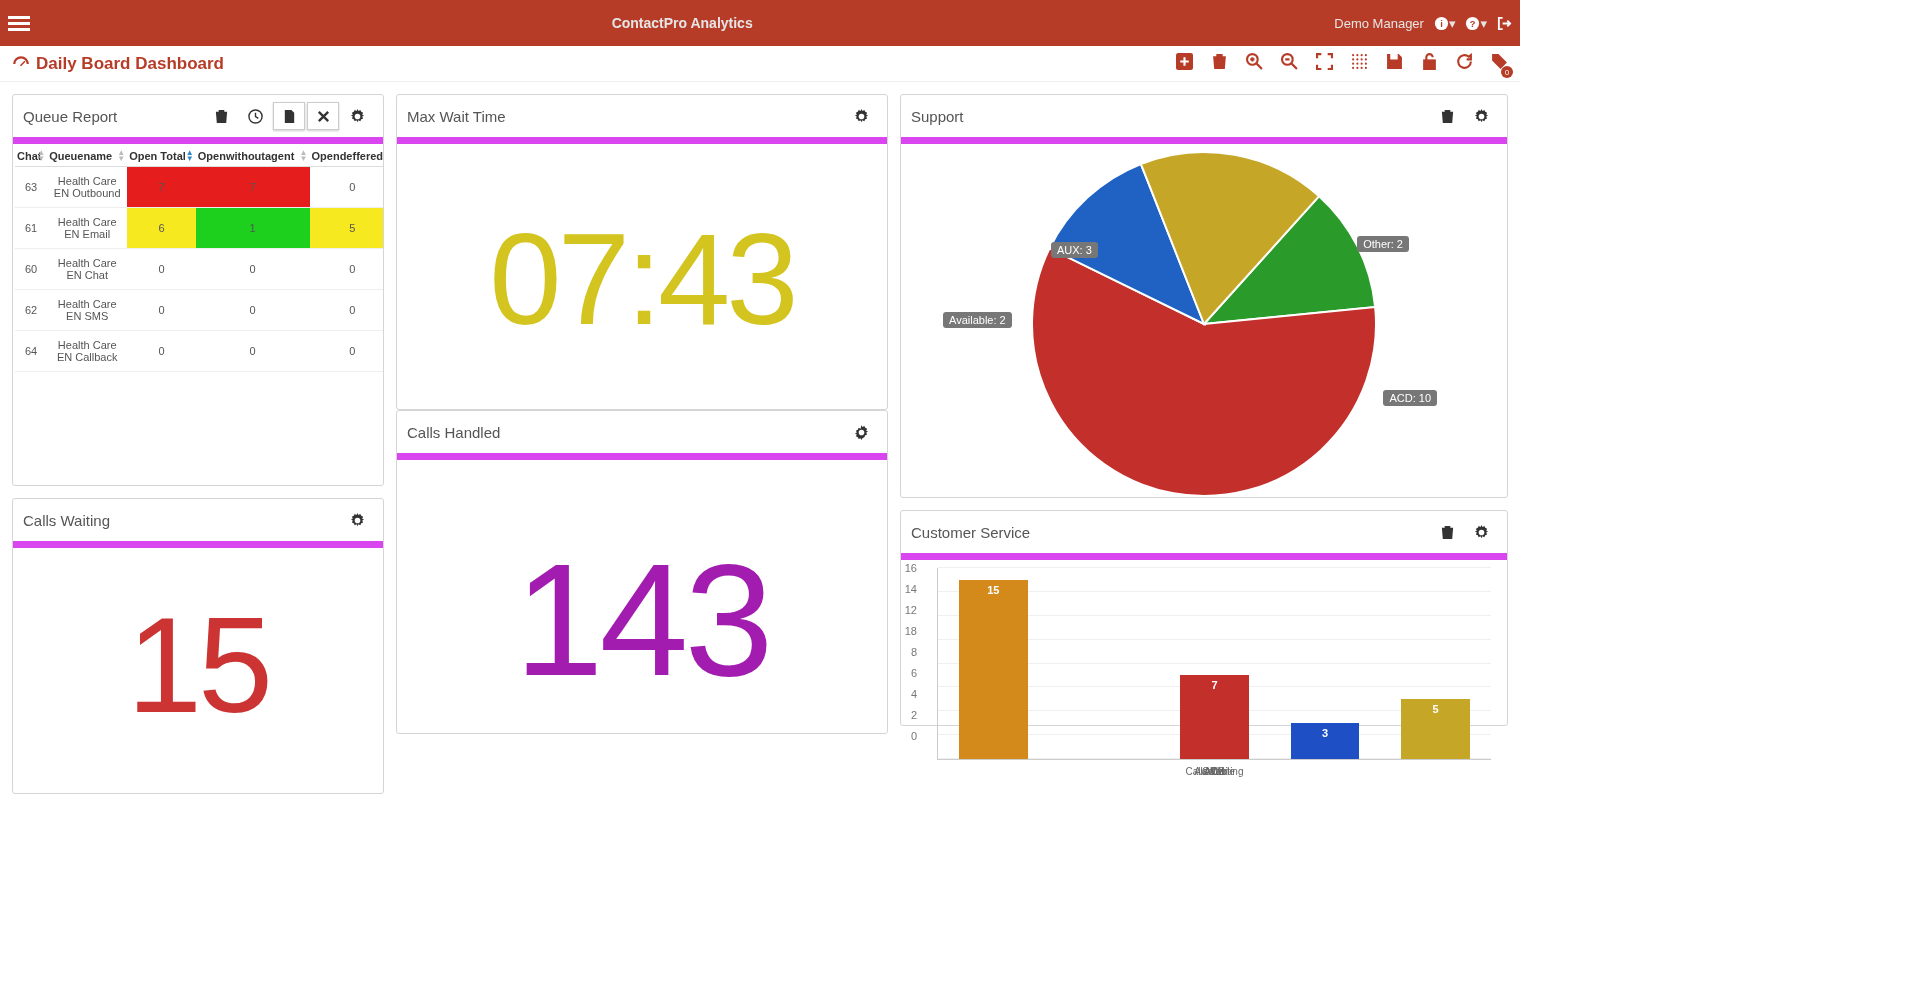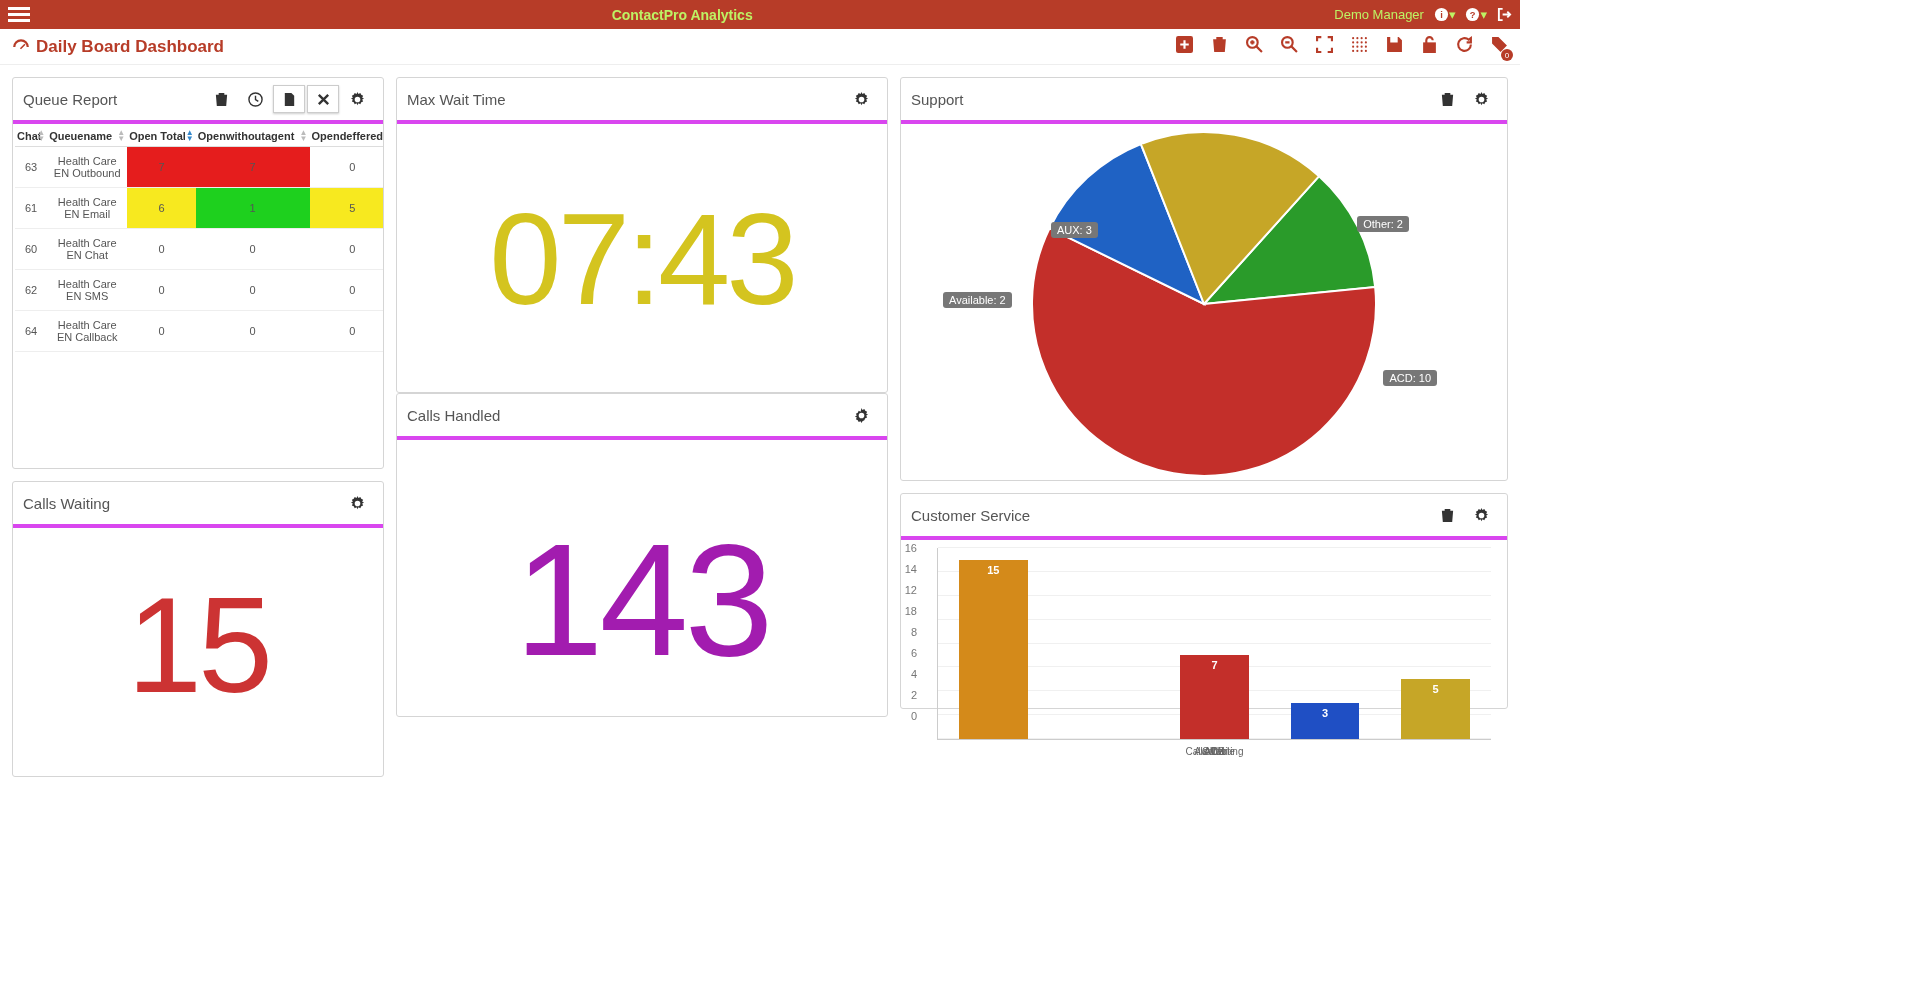--- a/index.html
+++ b/index.html
@@ -1,30 +1,30 @@
 <!DOCTYPE html>
 <html><head>
 <meta charset="utf-8">
 <style>
 * { box-sizing: border-box; margin: 0; padding: 0; }
 body { font-family: Arial, Helvetica, sans-serif; background: #fff; width: 1520px; }
-.topbar { background: #b73c28; color: #bef264; height: 29px; display: flex; align-items: center; padding: 0 8px; font-size: 14px; }
+.topbar { background: #b73c28; color: #e5e5e5; height: 46px; display: flex; align-items: center; padding: 0 8px; font-size: 14px; }
 .hamburger { width: 22px; cursor: pointer; }
 .hamburger div { height: 3px; background: #fff; margin: 3px 0; }
 .app-title { flex: 1; text-align: center; font-weight: bold; }
 .user-area { display: flex; align-items: center; gap: 10px; font-size: 13px; }
 .user-area .ico { cursor: pointer; display:inline-flex; align-items:center;}
 .subbar { height: 36px; display: flex; align-items: center; padding: 0 12px; border-bottom: 1px solid #eee; }
 .page-title { color: #b73c28; font-size: 17px; font-weight: 600; display: flex; align-items: center; gap: 6px; }
 .toolbar { margin-left: auto; display: flex; gap: 18px; align-items: center; }
 .toolbar .tico { cursor: pointer; color: #b73c28; position: relative; }
 .toolbar .tico svg { width: 17px; height: 17px; }
 .dash { display: grid; grid-template-columns: 372px 492px 1fr; gap: 12px; padding: 12px; }
 .widget { border: 1px solid #d5d5d5; border-radius: 3px; background: #fff; }
-.whead { display: flex; align-items: center; padding: 7px 10px; border-bottom: 4px solid #d946ef; }
+.whead { display: flex; align-items: center; padding: 7px 10px; border-bottom: 7px solid #d946ef; }
 .wtitle { font-size: 15px; color: #555; }
 .wicons { margin-left: auto; display: flex; gap: 2px; }
 .wicons .wic { width: 32px; height: 28px; display: flex; align-items: center; justify-content: center; cursor: pointer; color: #333; border:1px solid transparent;}
 .wicons .wic.active { background: #fff; border:1px solid #ccc; box-shadow: 0 1px 2px rgba(0,0,0,.2);}
 .wbody { padding: 2px; }
 .bignum { font-size: 135px; font-weight: 400; text-align: center; line-height: 1; padding: 30px 0; letter-spacing: -4px;}
 .c-red { color: #c33; }
 .c-green { color: #a21caf; }
 .c-yellow { color: #d4c41f; }
 table.qt { width: 100%; border-collapse: collapse; font-size: 11px; }

